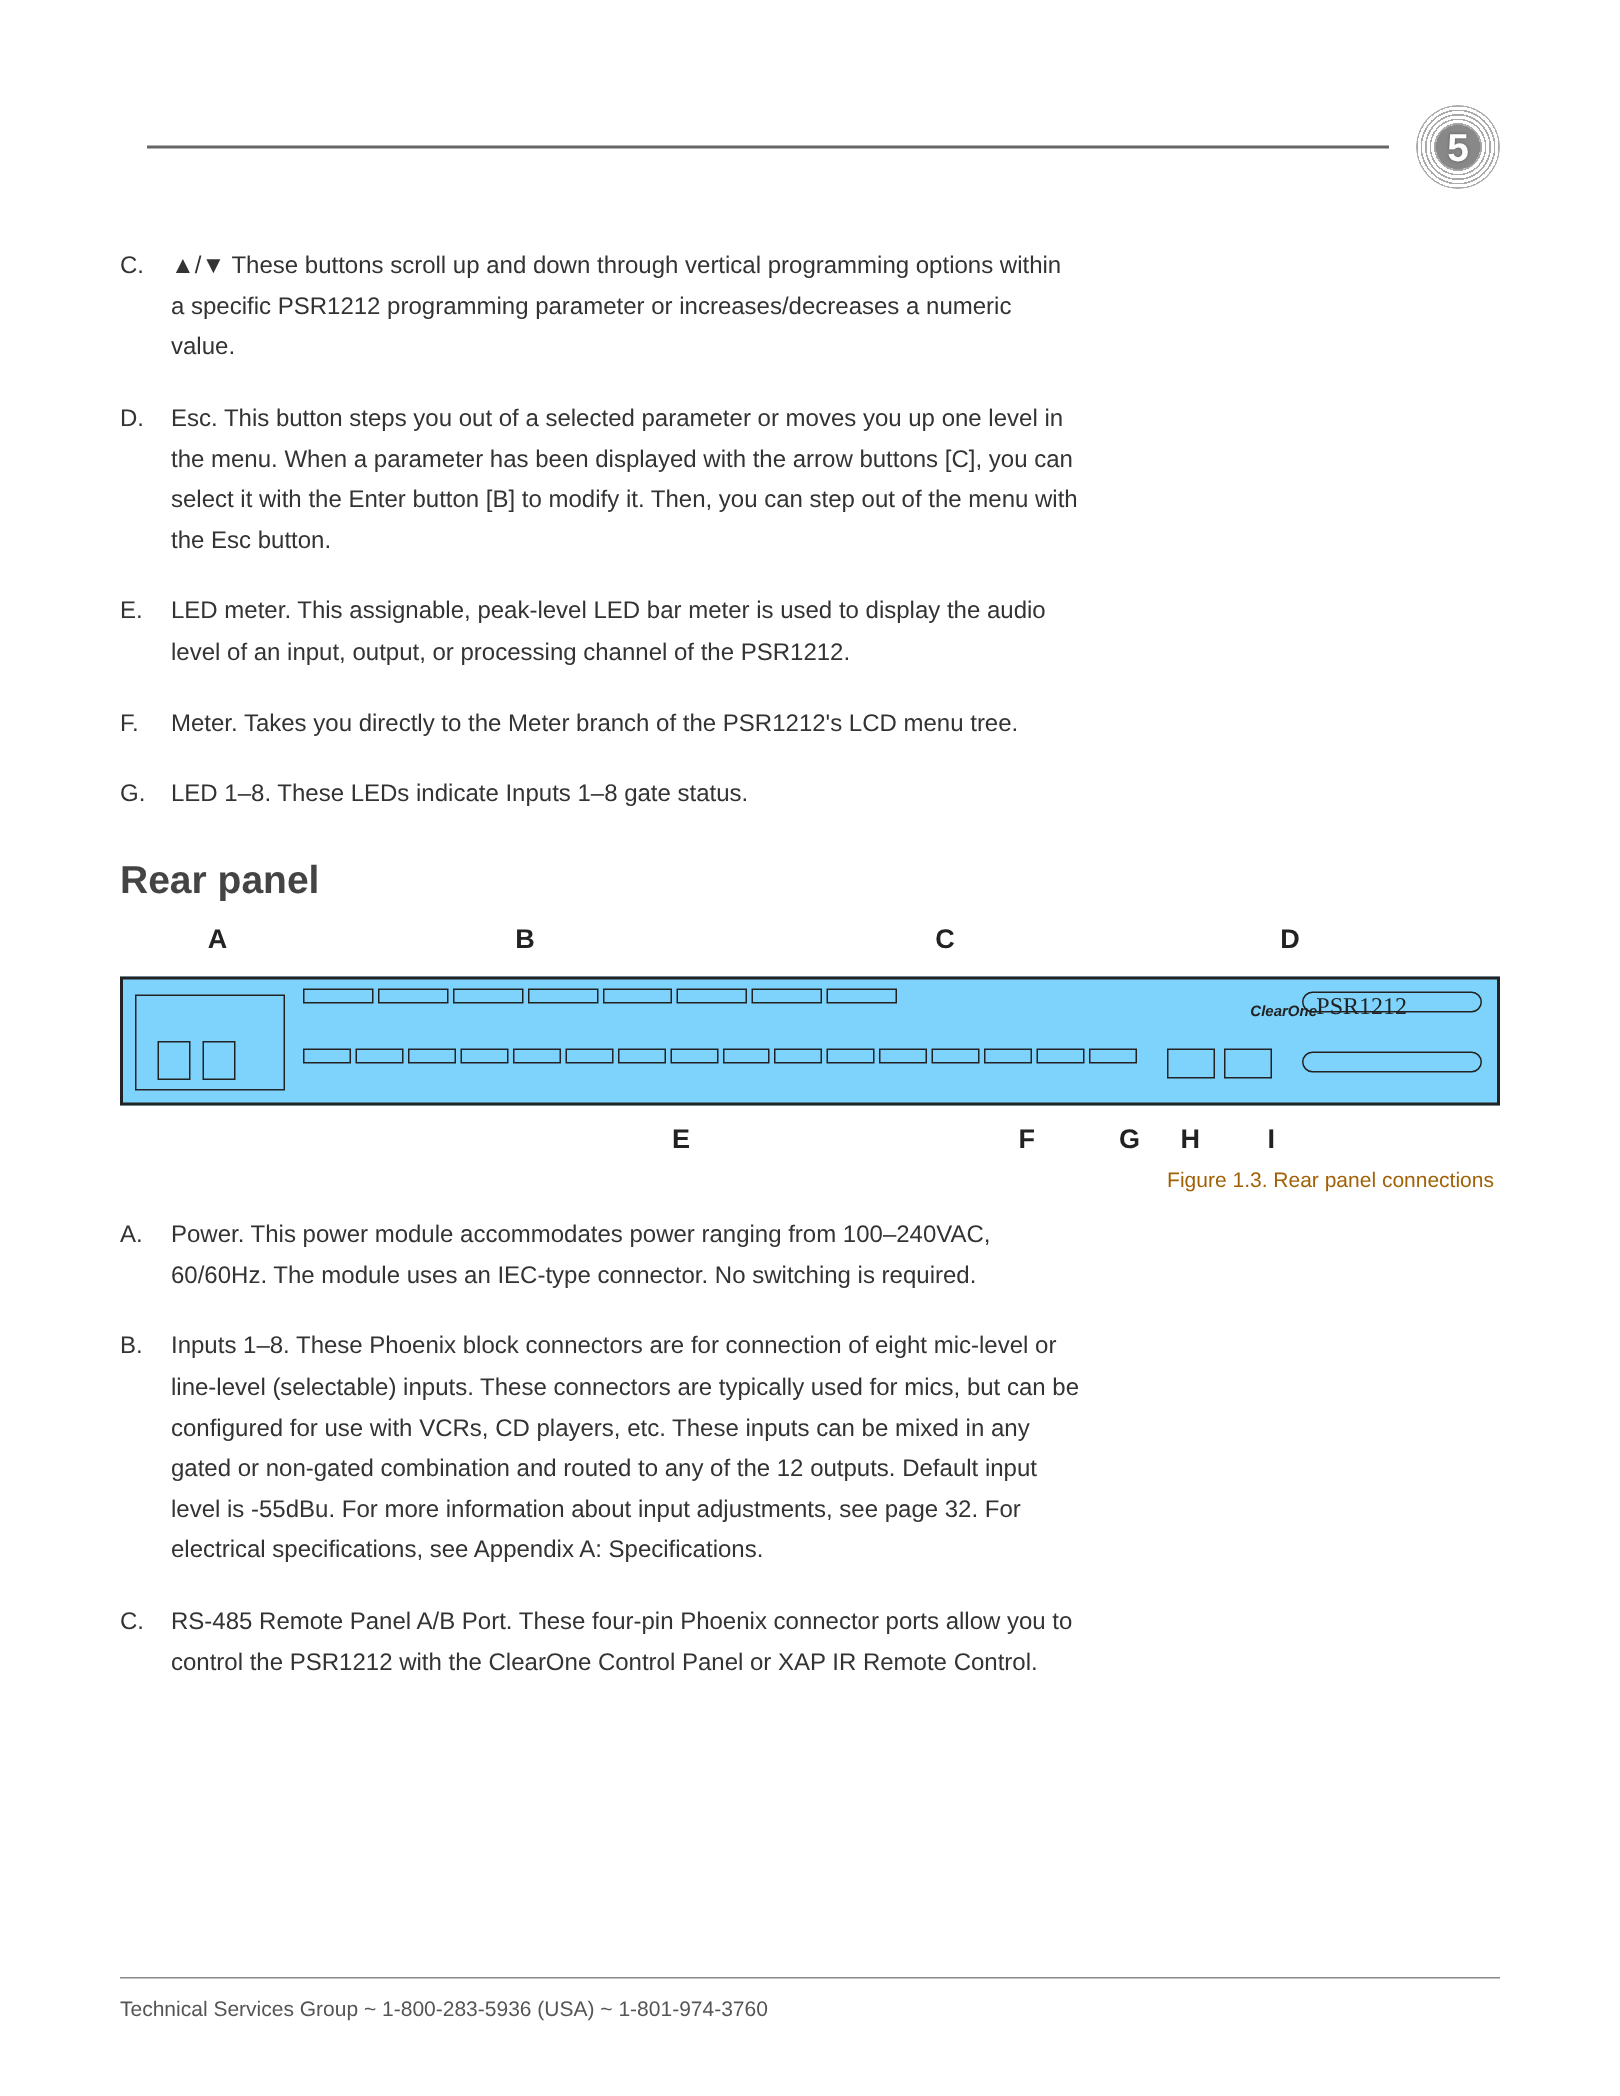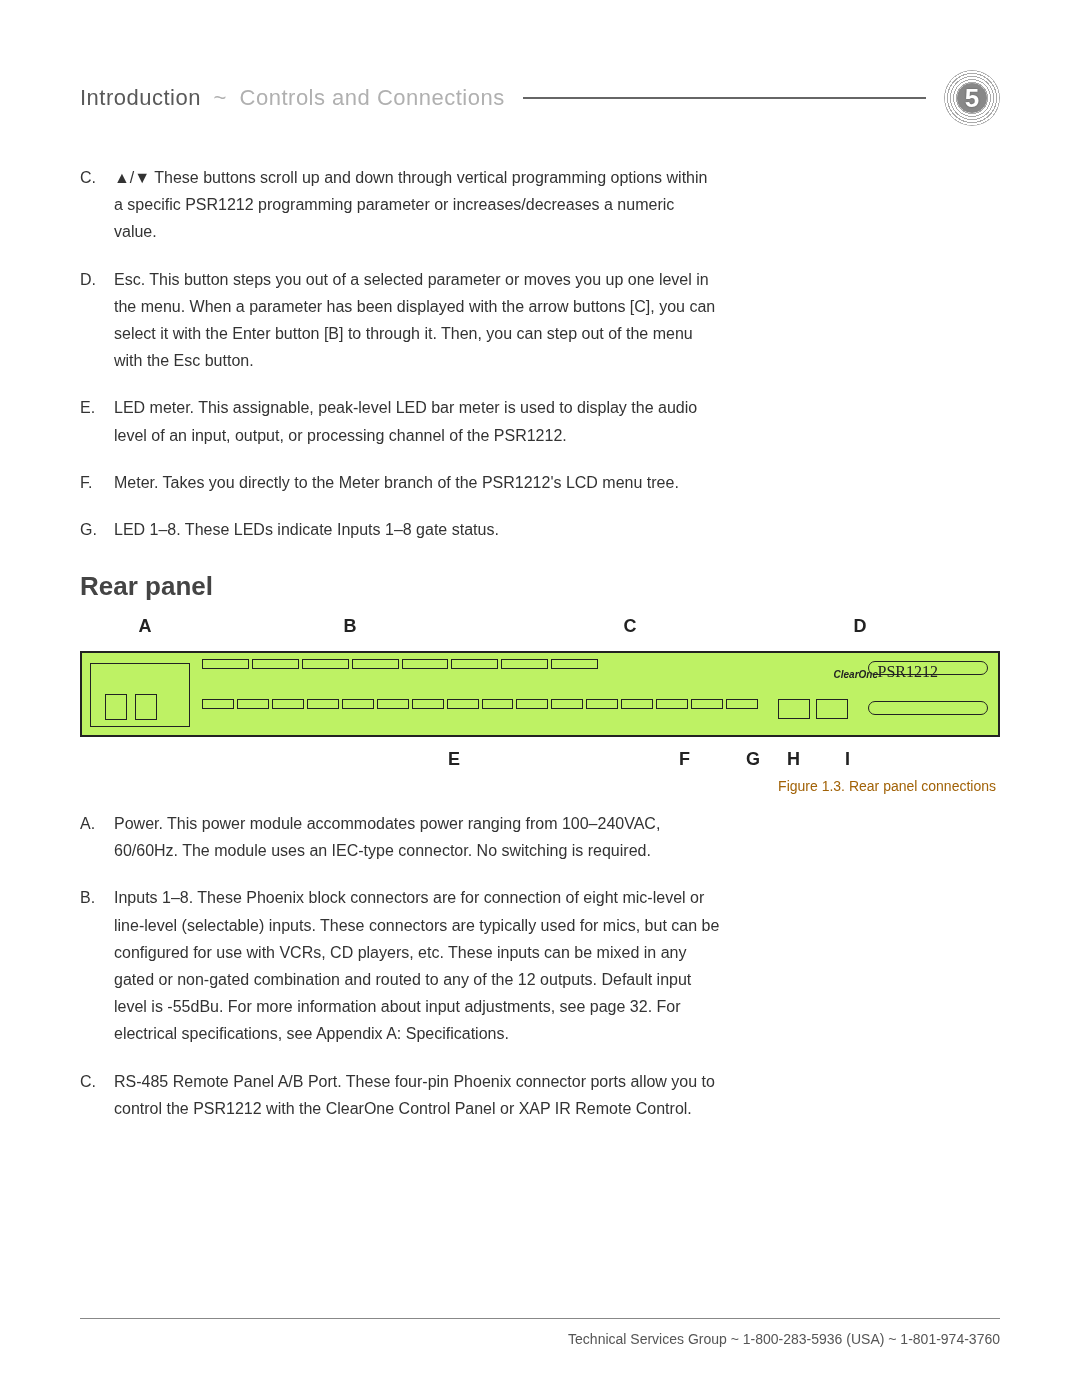--- a/index.html
+++ b/index.html
@@ -87,21 +87,21 @@
     padding: 0 10px;
   }
   .diagram-labels-top span { text-align:center; }
   .la { flex:0 0 110px; }
   .lb { flex:0 0 300px; }
   .lc { flex:0 0 260px; }
   .ld { flex:1; text-align:right; padding-right:30px;}
   .panel {
     border: 2px solid #222;
     height: 86px;
-    background:#bef264;
+    background:#7dd3fc;
     position:relative;
     font-size: 6px;
     color:#222;
     overflow:hidden;
   }
   .panel .pwr {
     position:absolute; left:8px; top:10px; width:100px;
     border:1px solid #222; height:64px;
   }
   .panel .pwr::before{content:"";position:absolute;left:14px;top:30px;width:20px;height:24px;border:1px solid #222;}
@@ -141,48 +141,43 @@
     color: #a16207;
     margin: 6px 4px 16px 0;
   }
 
   .footer {
     position: absolute;
     bottom: 50px;
     left: 80px; right: 80px;
     border-top: 1px solid #888;
     padding-top: 12px;
-    text-align: right;
+    text-align: left;
     font-size: 14px;
     color: #555;
   }
 </style>
 </head>
 <body>
 
 <div class="header-row">
-  <div class="breadcrumb">
-    <span class="sec1">Introduction</span>
-    <span class="sep">~</span>
-    <span class="sec2">Controls and Connections</span>
-  </div>
   <div class="hr-line"></div>
   <div class="page-badge">
     <span>5</span>
   </div>
 </div>
 
 <div class="body-copy">
   <div class="item">
     <div class="letter">C.</div>
     <div class="text">▲/▼ These buttons scroll up and down through vertical programming options within a specific PSR1212 programming parameter or increases/decreases a numeric value.</div>
   </div>
   <div class="item">
     <div class="letter">D.</div>
-    <div class="text">Esc. This button steps you out of a selected parameter or moves you up one level in the menu. When a parameter has been displayed with the arrow buttons [C], you can select it with the Enter button [B] to through it. Then, you can step out of the menu with the Esc button.</div>
+    <div class="text">Esc. This button steps you out of a selected parameter or moves you up one level in the menu. When a parameter has been displayed with the arrow buttons [C], you can select it with the Enter button [B] to modify it. Then, you can step out of the menu with the Esc button.</div>
   </div>
   <div class="item">
     <div class="letter">E.</div>
     <div class="text">LED meter. This assignable, peak-level LED bar meter is used to display the audio level of an input, output, or processing channel of the PSR1212.</div>
   </div>
   <div class="item">
     <div class="letter">F.</div>
     <div class="text">Meter. Takes you directly to the Meter branch of the PSR1212's LCD menu tree.</div>
   </div>
   <div class="item">

